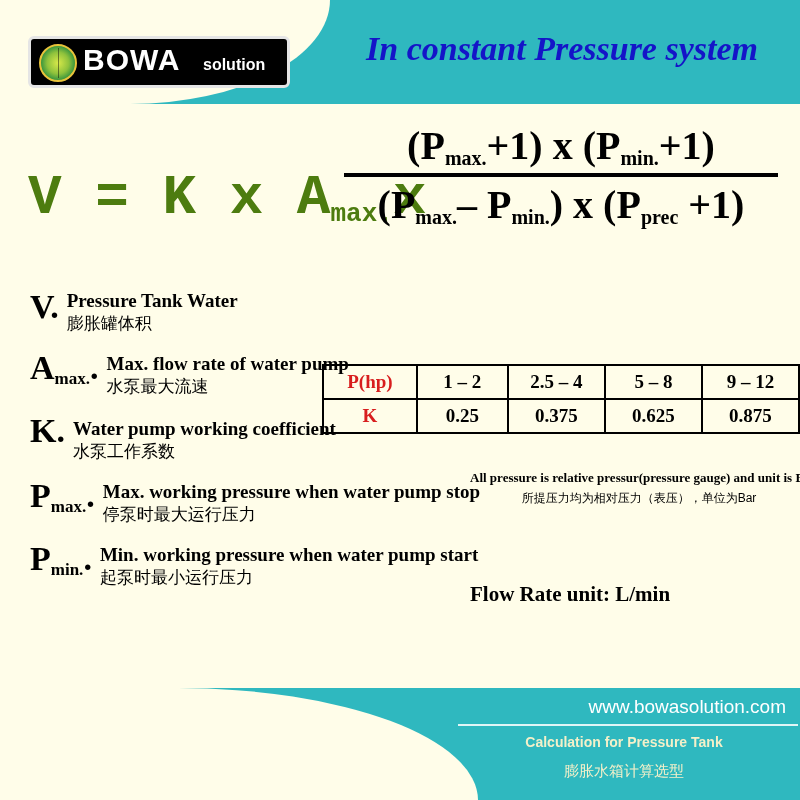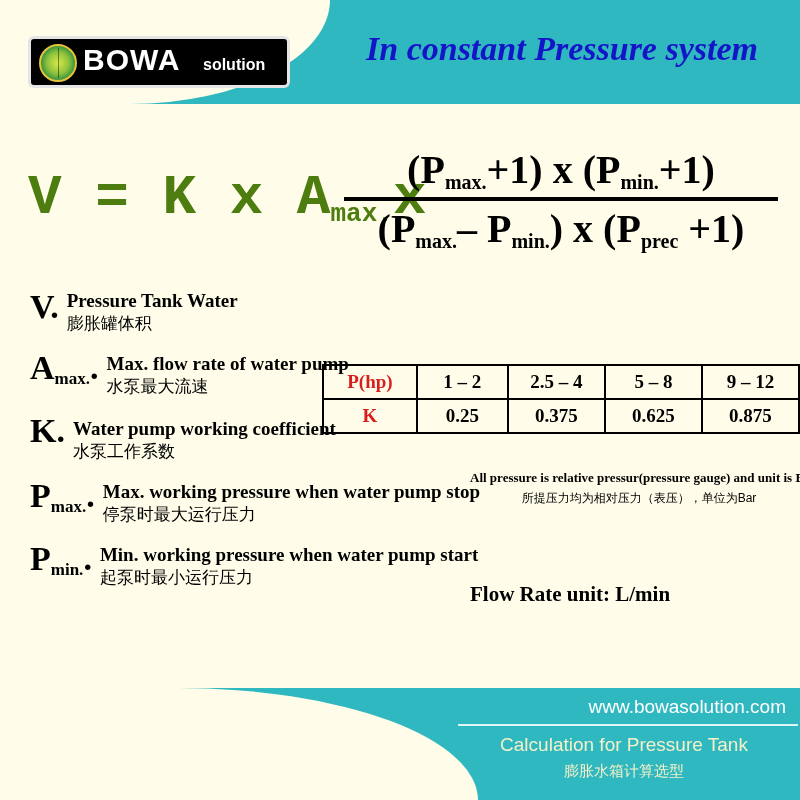--- a/index.html
+++ b/index.html
@@ -105,21 +105,21 @@
     white-space: nowrap;
   }
   .sub {
     font-size: 26px;
     vertical-align: baseline;
     position: relative;
     top: 8px;
   }
   .frac {
     position: absolute;
-    left: 344px; top: 28px;
+    left: 344px; top: 4px;
     width: 434px;
     text-align: center;
   }
   .frac-num, .frac-den {
     font-family: "Liberation Serif", serif;
     font-weight: bold;
     font-size: 40px;
     color: #000000;
     white-space: nowrap;
   }
@@ -248,22 +248,22 @@
     width: 340px; height: 2px;
     background: #ffffff;
     opacity: .85;
   }
   .footer-line1 {
     position: absolute;
     left: 440px; top: 46px;
     width: 352px;
     text-align: center;
     font-family: "Liberation Sans", sans-serif;
-    font-weight: normal;
-    font-size: 19px;
+    font-weight: bold;
+    font-size: 14px;
     color: #f4f0c9;
   }
   .footer-line2 {
     position: absolute;
     left: 440px; top: 74px;
     width: 352px;
     text-align: center;
     font-family: "Liberation Sans", sans-serif;
     font-size: 15px;
     color: #f4f0c9;

